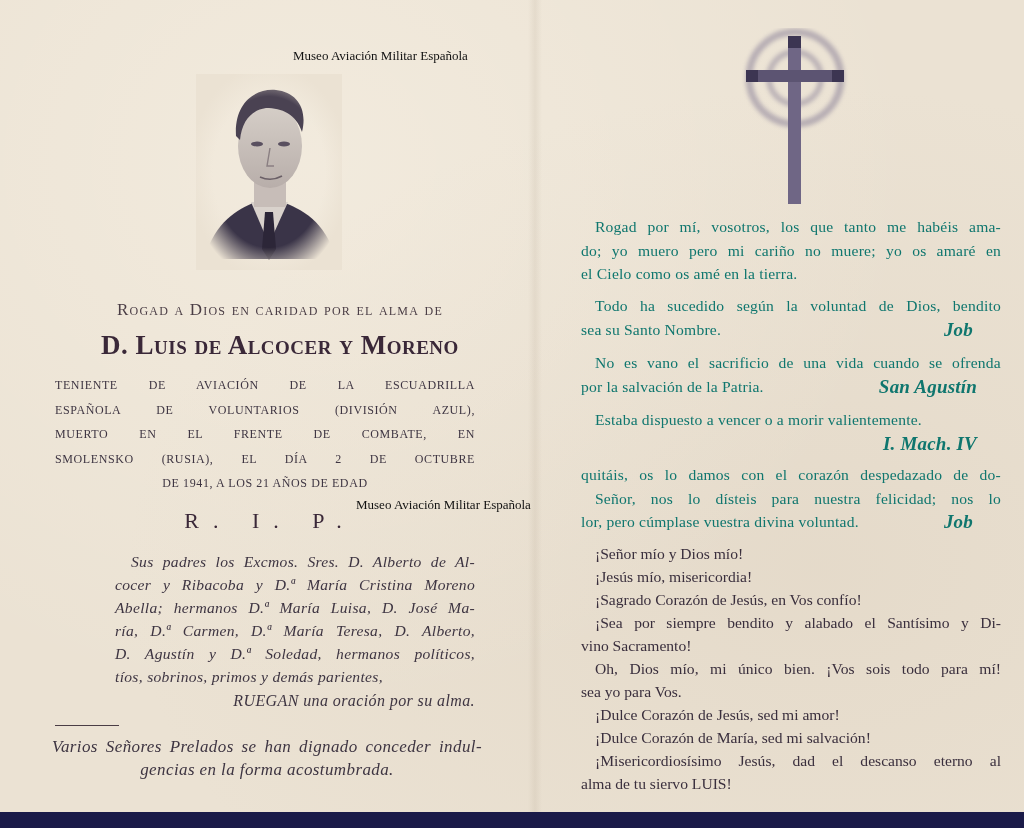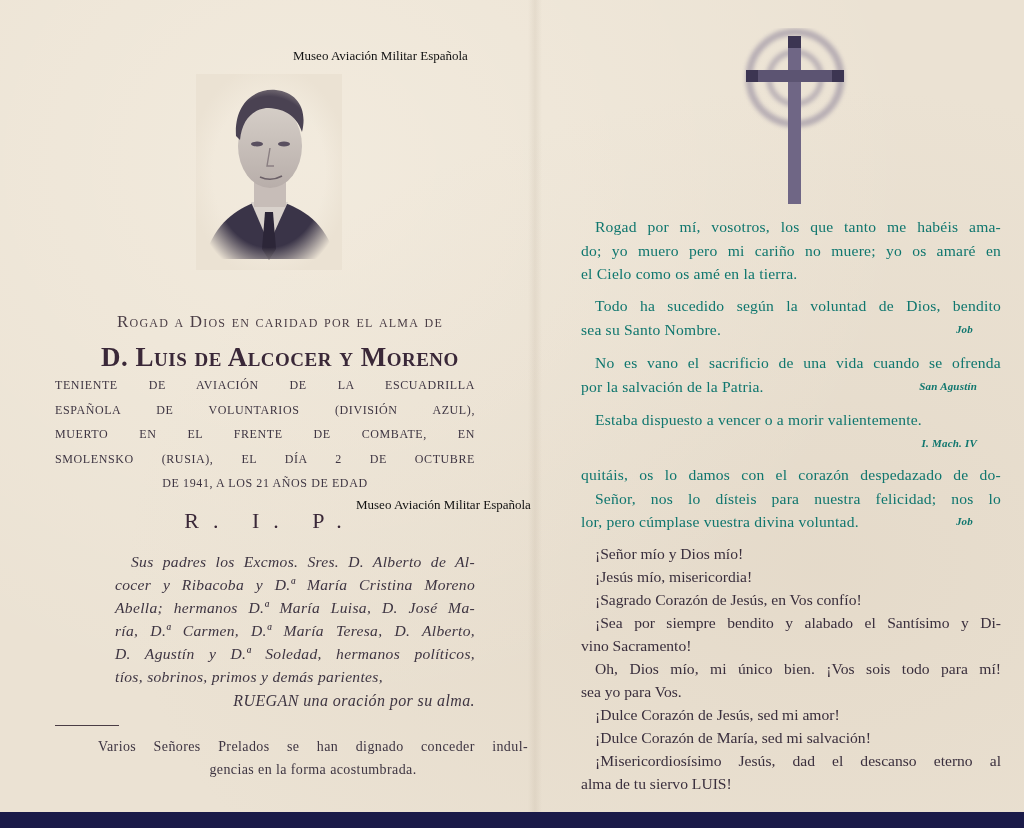--- a/index.html
+++ b/index.html
@@ -25,38 +25,38 @@
     background:#1a1a48;
   }
   .watermark {
     position:absolute; font-family:"Liberation Serif", serif; font-size:13px; color:#111;
     white-space:nowrap;
   }
   .portrait {
     position:absolute; left:196px; top:74px; width:146px; height:196px;
   }
   .left-col { position:absolute; left:40px; width:480px; }
-  .smallcaps { font-variant:small-caps; letter-spacing:1.2px;margin-top:12px; }
+  .smallcaps { font-variant:small-caps; letter-spacing:1.2px; }
   .center { text-align:center; }
   .invocation { top:300px; font-size:17px; color:#4a3d45; }
   .name { top:330px; font-size:27px; font-weight:bold; color:#3a2838; letter-spacing:0.5px; }
   .bio { position:absolute; left:55px; top:373px; width:420px; font-size:12px; line-height:24.5px; color:#3e3542; letter-spacing:0.6px; text-align:justify; text-align-last:justify; }
   .bio .last { text-align:center; text-align-last:center; }
   .rip { position:absolute; left:150px; top:508px; width:240px; font-size:22px; font-weight:normal; color:#3a2838; letter-spacing:14px; text-align:center; }
   .family { position:absolute; left:103px; top:550px; width:372px; font-style:italic; font-size:15.6px; line-height:23px; color:#3e3542; text-align:justify; text-indent:16px; letter-spacing:0.3px; }
   .family .line { display:block;margin-left:12px; }
   .ruegan { position:absolute; left:103px; top:692px; width:372px; text-align:right; font-style:italic; font-size:16px; color:#3e3542; letter-spacing:0.4px; }
   .rule { position:absolute; left:55px; top:725px; width:64px; height:1px; background:#4a3d45; }
-  .indulg { position:absolute; left:52px; top:735px; width:430px; font-size:14px; line-height:23px; color:#3e3542; text-align:center; letter-spacing:0.4px;margin-left:46px; }
+  .indulg { position:absolute; left:52px; top:735px; width:430px; font-style:italic; font-size:17px; line-height:23px; color:#3e3542; text-align:center; letter-spacing:0.4px; }
   .cross { position:absolute; left:735px; top:28px; width:120px; height:180px; }
   .para { position:absolute; left:581px; width:420px; font-size:15.6px; line-height:23.5px; color:#0f766e; letter-spacing:0.2px; }
   .para .ln { display:block; white-space:nowrap; }
   .para .ln.just { text-align:justify; text-align-last:justify; white-space:normal; }
   .para .ln.ind { padding-left:14px; }
-  .attrib { float:right; font-style:italic; font-weight:bold; font-size:11px; padding-right:24px; }
+  .attrib { float:right; font-style:italic; font-weight:bold; font-size:19px; padding-right:24px; }
   .prayers { position:absolute; left:581px; top:542px; width:420px; font-size:15.6px; line-height:23px; color:#3a2f3d; }
   .prayers .ln { display:block; white-space:nowrap; }
   .prayers .ln.ind { padding-left:14px; }
   .prayers .ln.just { text-align:justify; text-align-last:justify; }
 </style>
 </head>
 <body>
 
 <div class="paper"></div>
 <div class="fold"></div>

